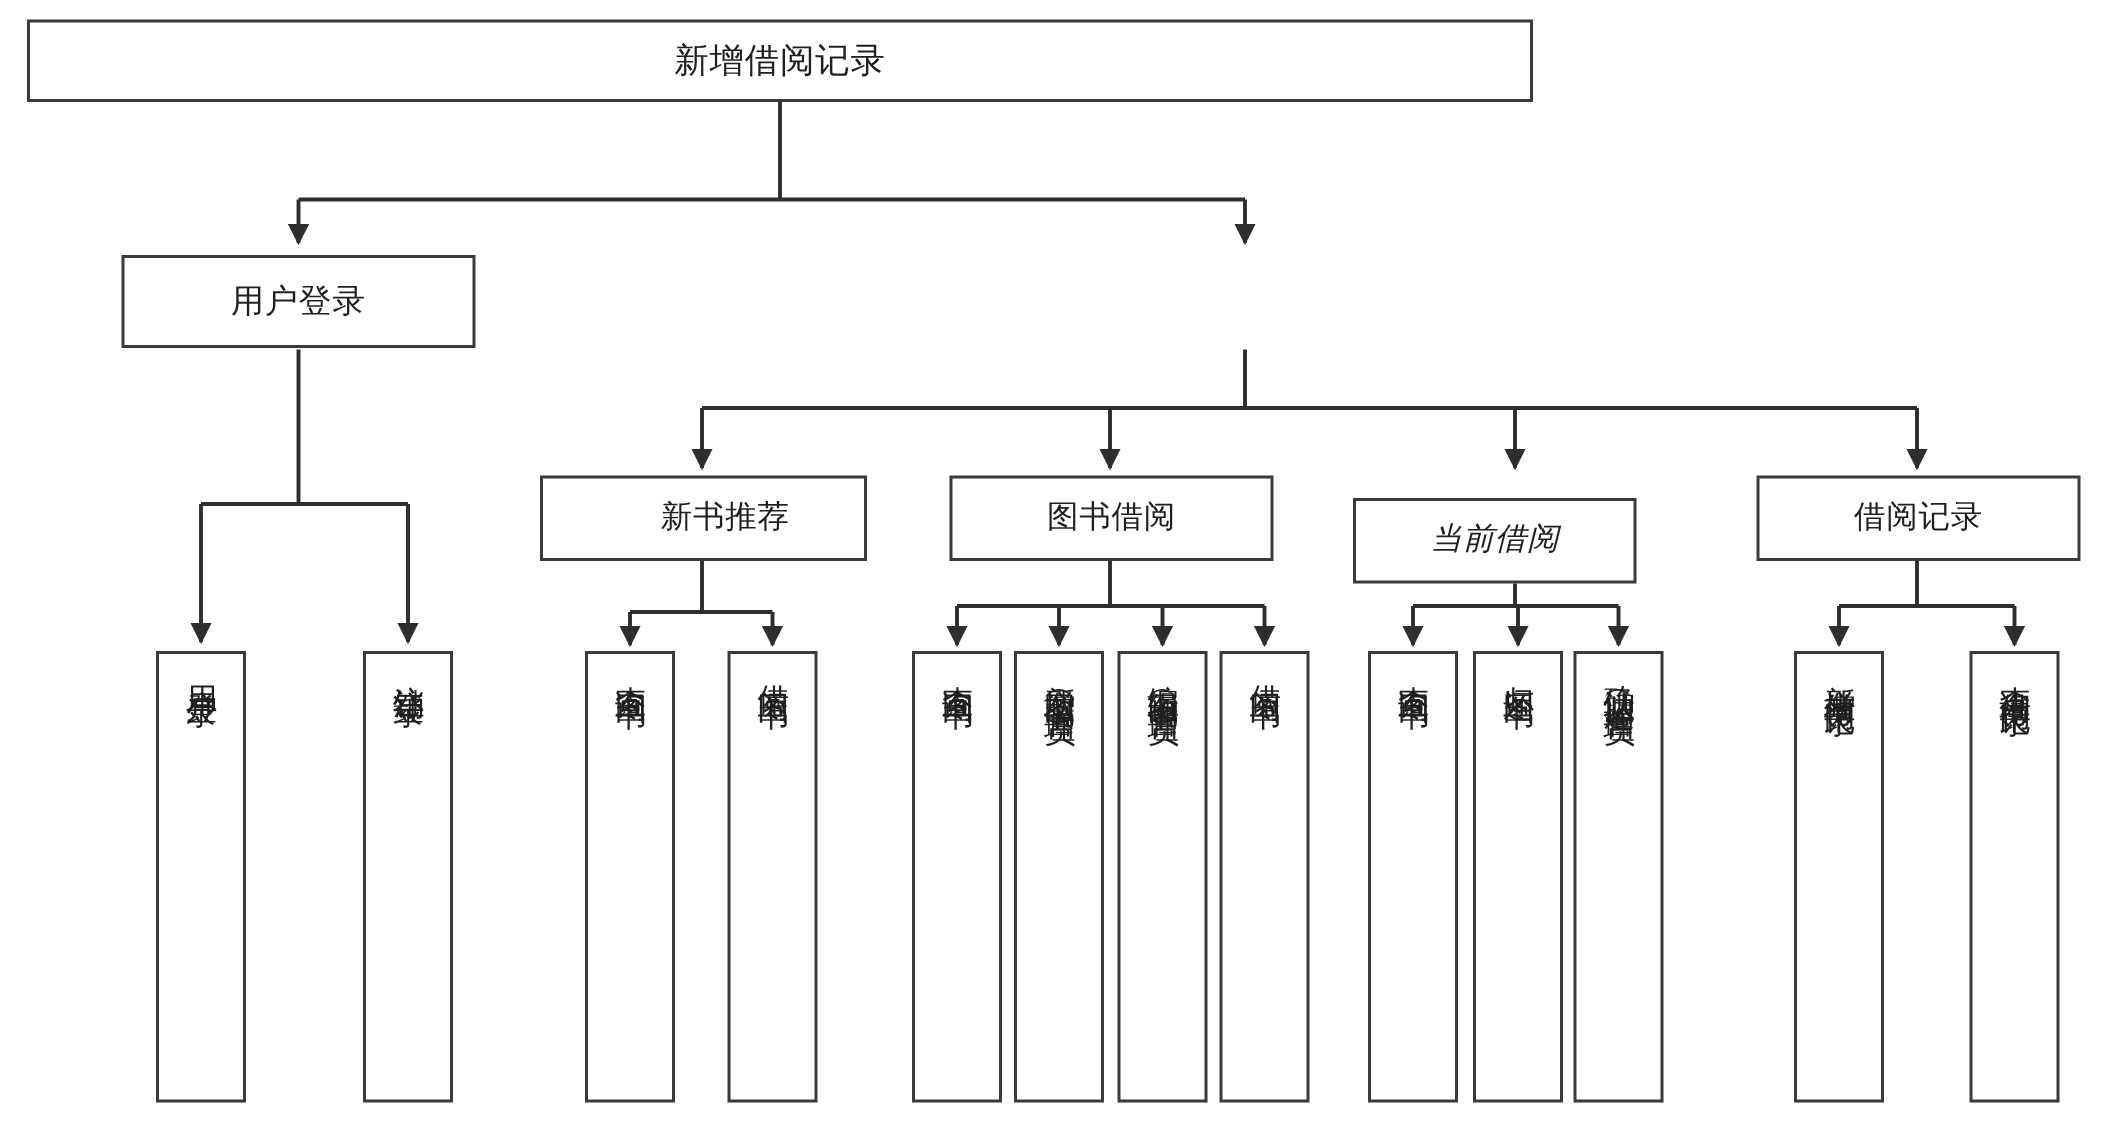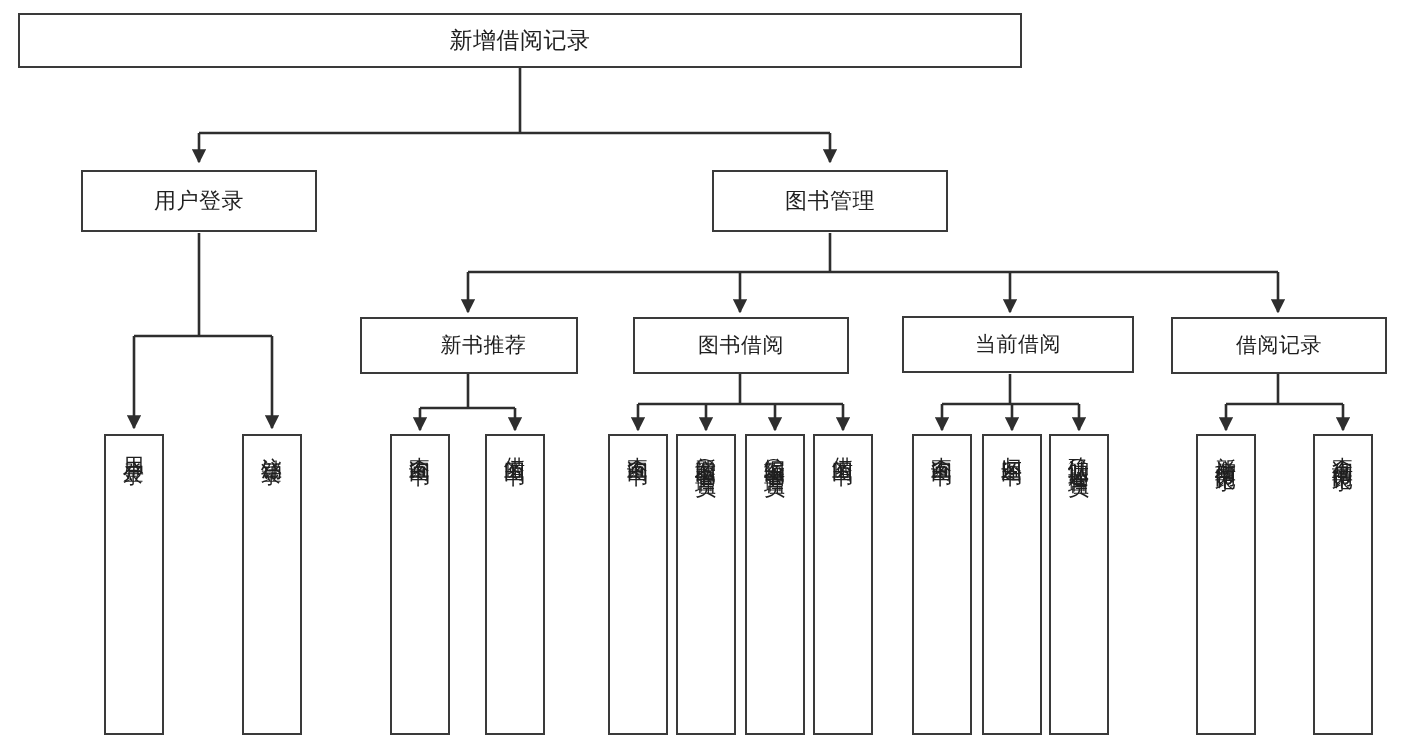--- a/index.html
+++ b/index.html
@@ -132,31 +132,28 @@
     </g>
   </svg>
 
   <div class="node node-root" style="left:18px; top:13px; width:1004px; height:55px;">
     <span class="label">新增借阅记录</span>
   </div>
 
   <div class="node node-l2" style="left:81px; top:170px; width:236px; height:62px;">
     <span class="label">用户登录</span>
   </div>
-  <div class="node node-l2" style="left:712px; top:170px; width:236px; height:62px;">
-    <span class="label">图书管理</span>
-  </div>
 
   <div class="node node-l3" style="left:360px; top:317px; width:218px; height:57px;padding-left:29px;">
     <span class="label">新书推荐</span>
   </div>
   <div class="node node-l3" style="left:633px; top:317px; width:216px; height:57px;">
     <span class="label">图书借阅</span>
   </div>
-  <div class="node node-l3" style="left:902px; top:316px; width:232px; height:57px;">
+  <div class="node node-l3" style="left:902px; top:332px; width:189px; height:57px;font-style:italic;">
     <span class="label">当前借阅</span>
   </div>
   <div class="node node-l3" style="left:1171px; top:317px; width:216px; height:57px;">
     <span class="label">借阅记录</span>
   </div>
 
   <div class="node node-leaf" style="left:104px; top:434px; width:60px; height:301px;">
     <span class="label">用户登录</span>
   </div>
   <div class="node node-leaf" style="left:242px; top:434px; width:60px; height:301px;">

